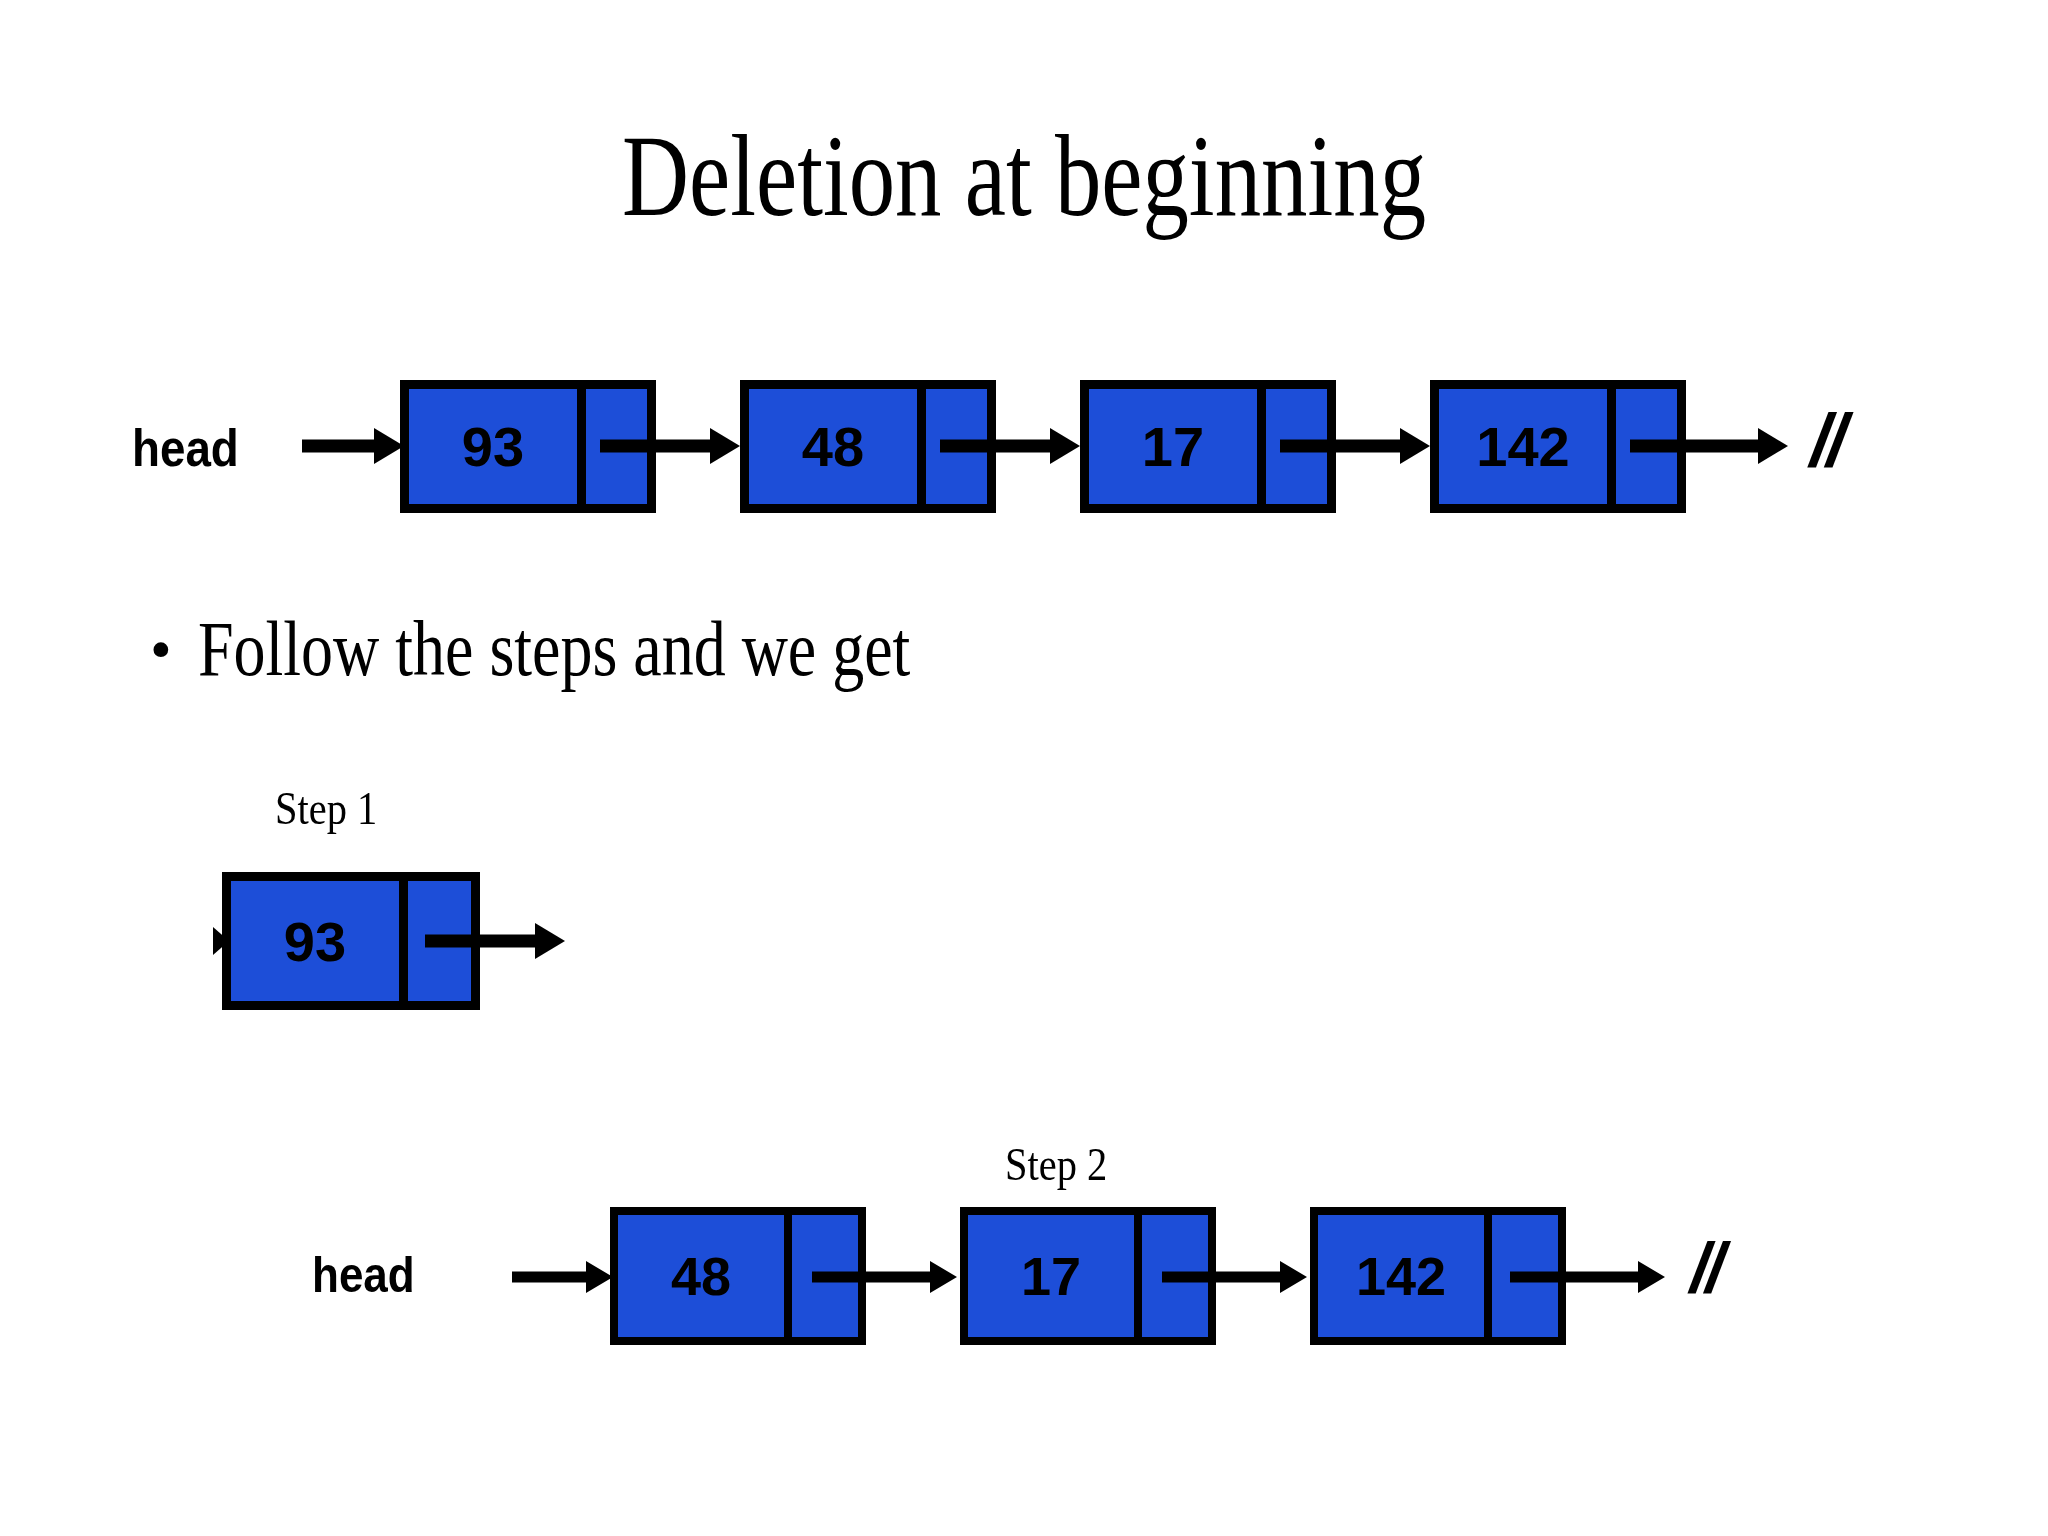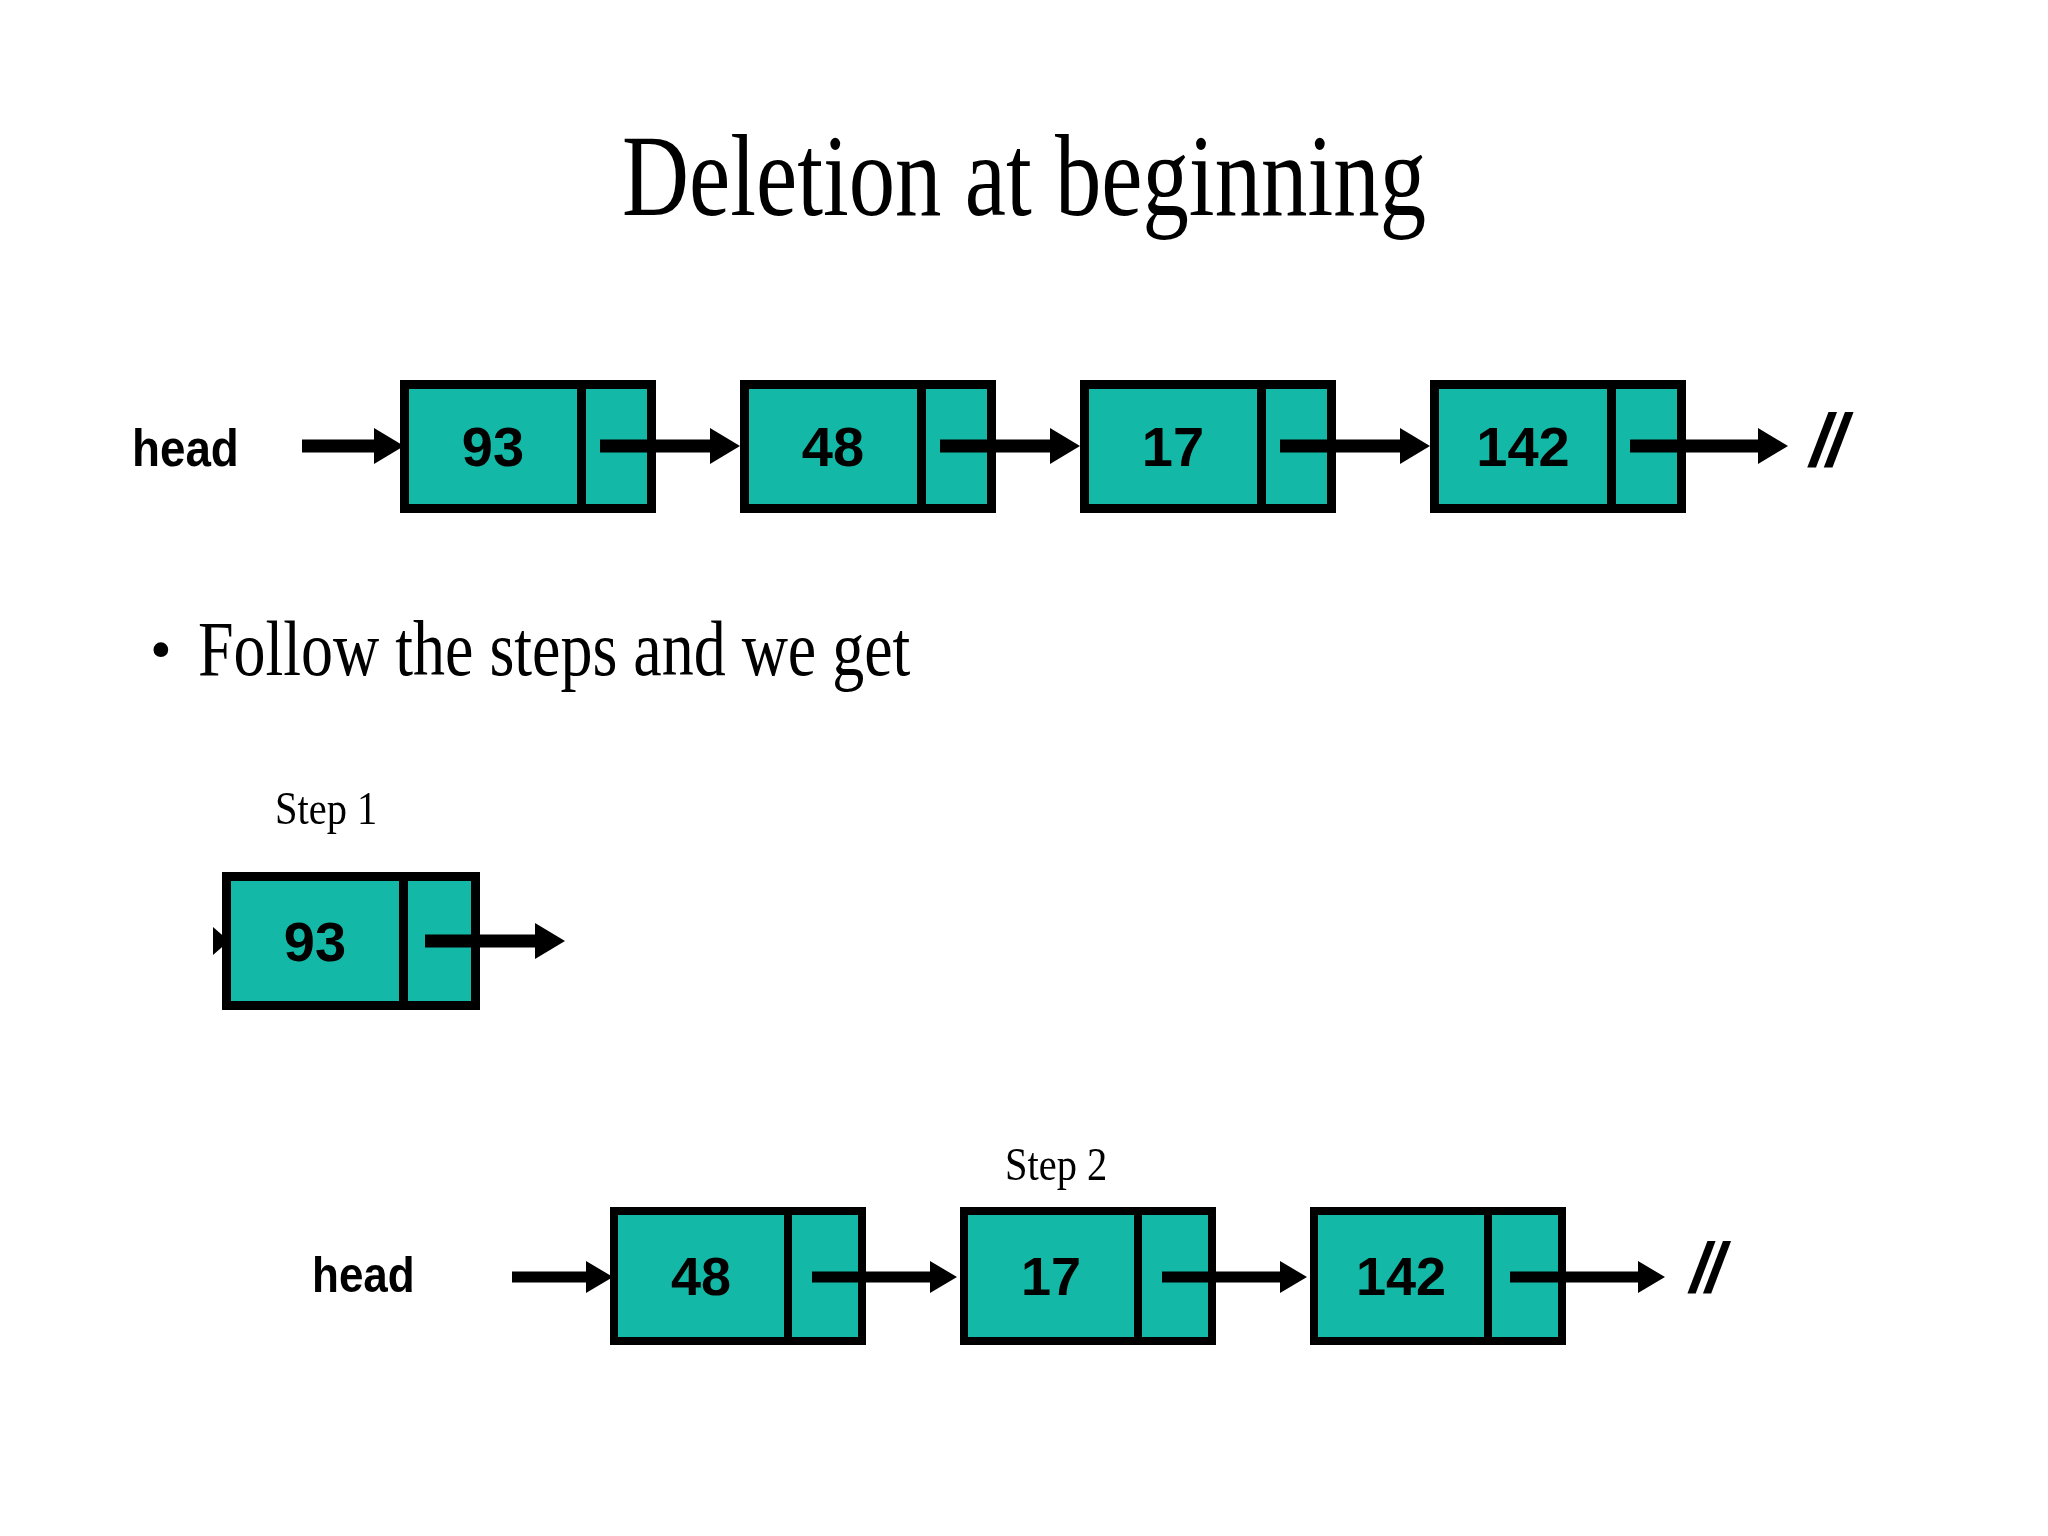--- a/index.html
+++ b/index.html
@@ -76,21 +76,21 @@
     color: #000;
     white-space: nowrap;
     transform: scaleX(0.88);
     transform-origin: 0 50%;
   }
 
   
   .node {
     position: absolute;
     box-sizing: border-box;
-    background: #14b8a6;
+    background: #1d4ed8;
     border: 9px solid #000000;
     display: flex;
   }
   .node.thin { border-width: 8px; }
   .node .cell-data {
     flex: 0 0 auto;
     display: flex;
     align-items: center;
     justify-content: center;
     font-family: "Liberation Sans", "DejaVu Sans", sans-serif;

